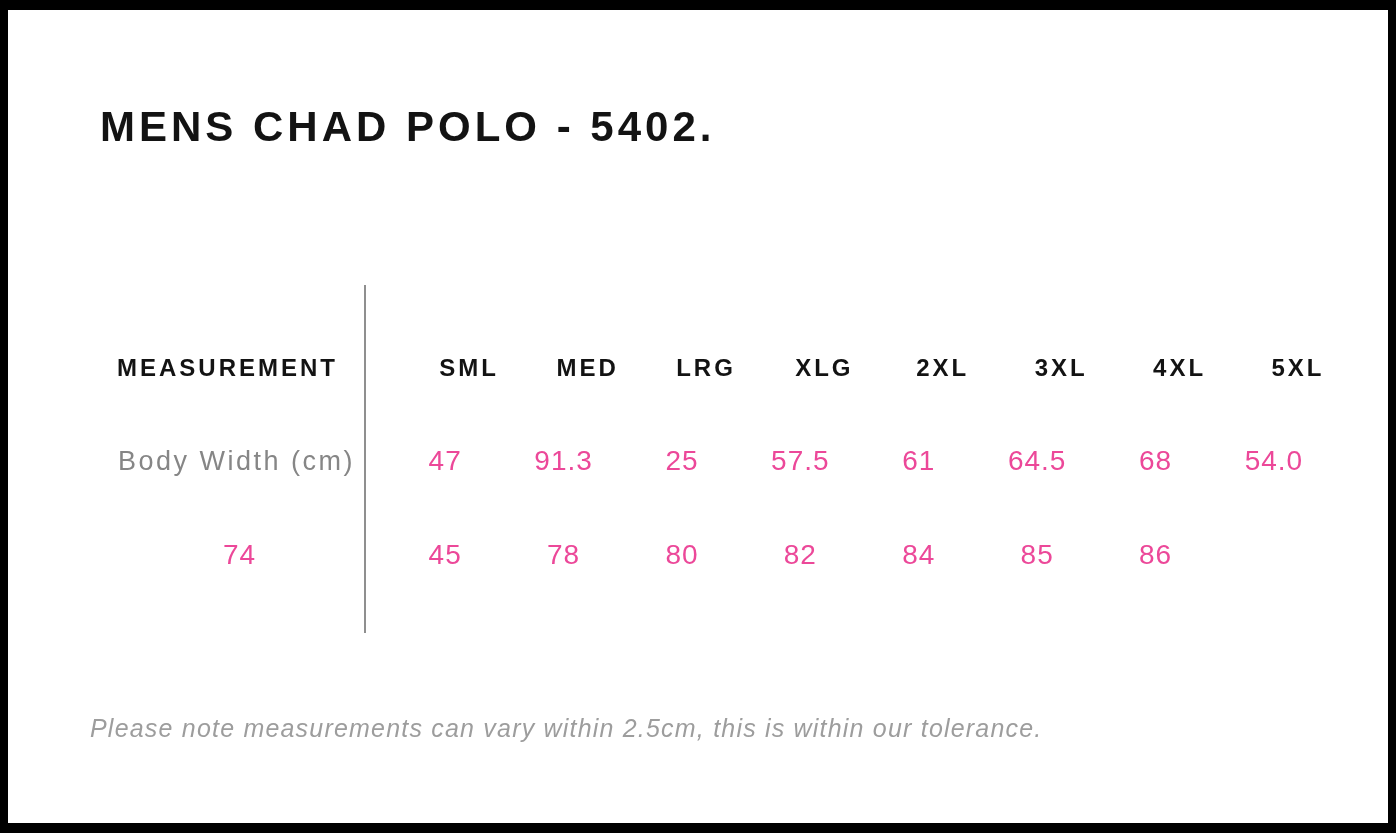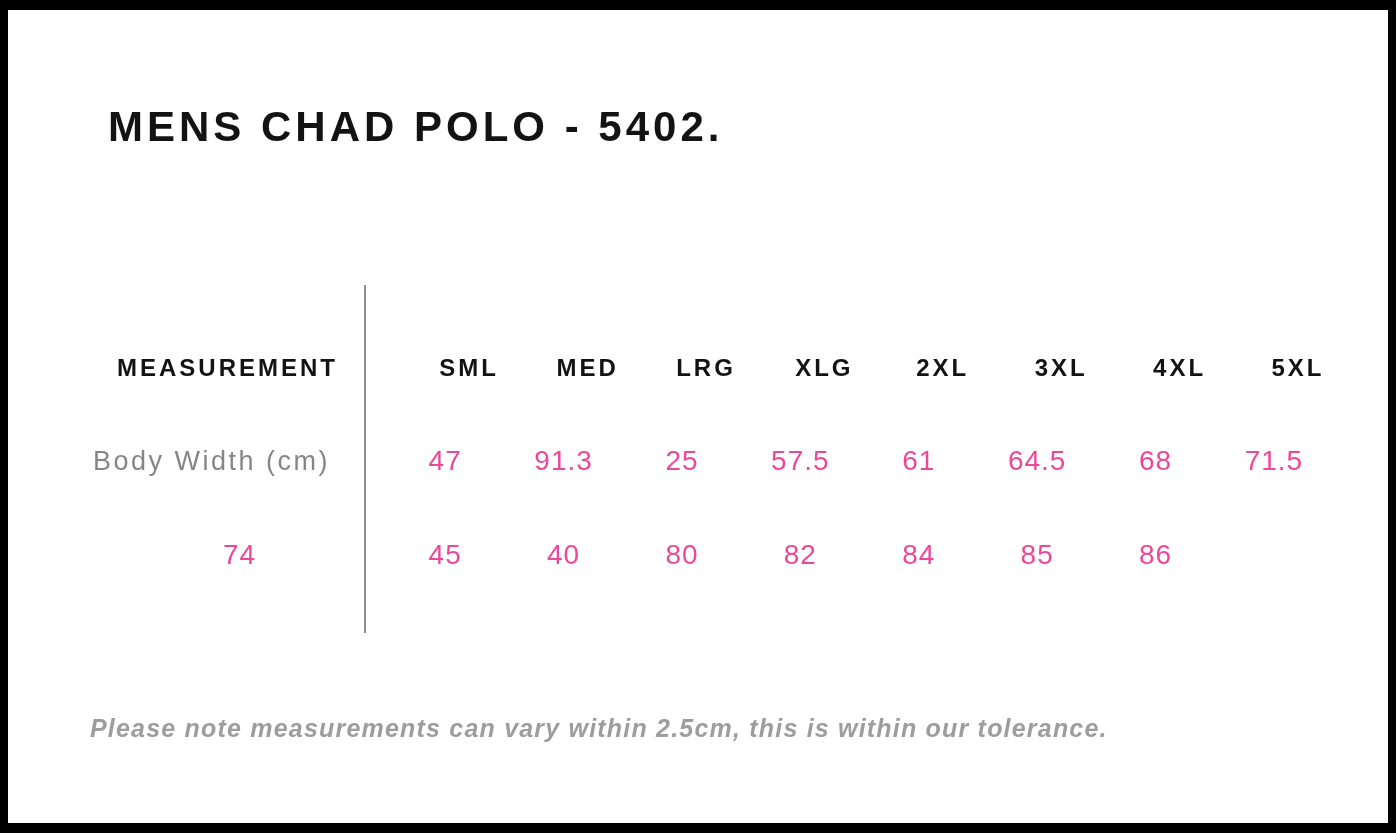--- a/index.html
+++ b/index.html
@@ -19,21 +19,21 @@
 
   
   .frame-bar { position: absolute; background: #000000; }
   .frame-top    { left: 0; top: 0;    width: 1396px; height: 10px; }
   .frame-bottom { left: 0; top: 823px; width: 1396px; height: 10px; }
   .frame-left   { left: 0; top: 0;    width: 8px;  height: 833px; }
   .frame-right  { left: 1388px; top: 0; width: 8px; height: 833px; }
 
   .title {
     position: absolute;
-    left: 108px;
+    left: 100px;
     top: 103px;
     margin: 0;
     font-size: 42px;
     font-weight: bold;
     letter-spacing: 4px;
     color: #131313;
     white-space: nowrap;
   }
 
   .trow {
@@ -55,20 +55,21 @@
     font-size: 24px;
     letter-spacing: 3px;
     color: #131313;
   }
 
   .label-cell {
     text-align: left;
     font-size: 27px;
     letter-spacing: 2.5px;
     color: #868686;
+    margin-left: 25px;
   }
 
   .size-cell { text-align: center; }
 
   .value-cell {
     font-size: 28px;
     letter-spacing: 1px;
     color: #ec4899;
   }
 
@@ -84,21 +85,20 @@
   .note {
     position: absolute;
     left: 90px;
     top: 714px;
     margin: 0;
     font-size: 25px;
     font-style: italic;
     letter-spacing: 1.2px;
     color: #9d9d9d;
     white-space: nowrap;
-    font-weight: bold;
   }
 </style>
 </head>
 <body>
 
 <div class="page">
 
   <div class="frame-bar frame-top"></div>
   <div class="frame-bar frame-bottom"></div>
   <div class="frame-bar frame-left"></div>
@@ -122,27 +122,27 @@
 
   <div class="trow trow-1">
     <div class="cell label-cell">Body Width (cm)</div>
     <div class="cell size-cell value-cell">47</div>
     <div class="cell size-cell value-cell">91.3</div>
     <div class="cell size-cell value-cell">25</div>
     <div class="cell size-cell value-cell">57.5</div>
     <div class="cell size-cell value-cell">61</div>
     <div class="cell size-cell value-cell">64.5</div>
     <div class="cell size-cell value-cell">68</div>
-    <div class="cell size-cell value-cell">71.5</div>
+    <div class="cell size-cell value-cell">54.0</div>
   </div>
 
   <div class="trow trow-2">
     <div class="cell size-cell value-cell">74</div>
     <div class="cell size-cell value-cell">45</div>
-    <div class="cell size-cell value-cell">40</div>
+    <div class="cell size-cell value-cell">78</div>
     <div class="cell size-cell value-cell">80</div>
     <div class="cell size-cell value-cell">82</div>
     <div class="cell size-cell value-cell">84</div>
     <div class="cell size-cell value-cell">85</div>
     <div class="cell size-cell value-cell">86</div>
   </div>
 
   <p class="note">Please note measurements can vary within 2.5cm, this is within our tolerance.</p>
 
 </div>

